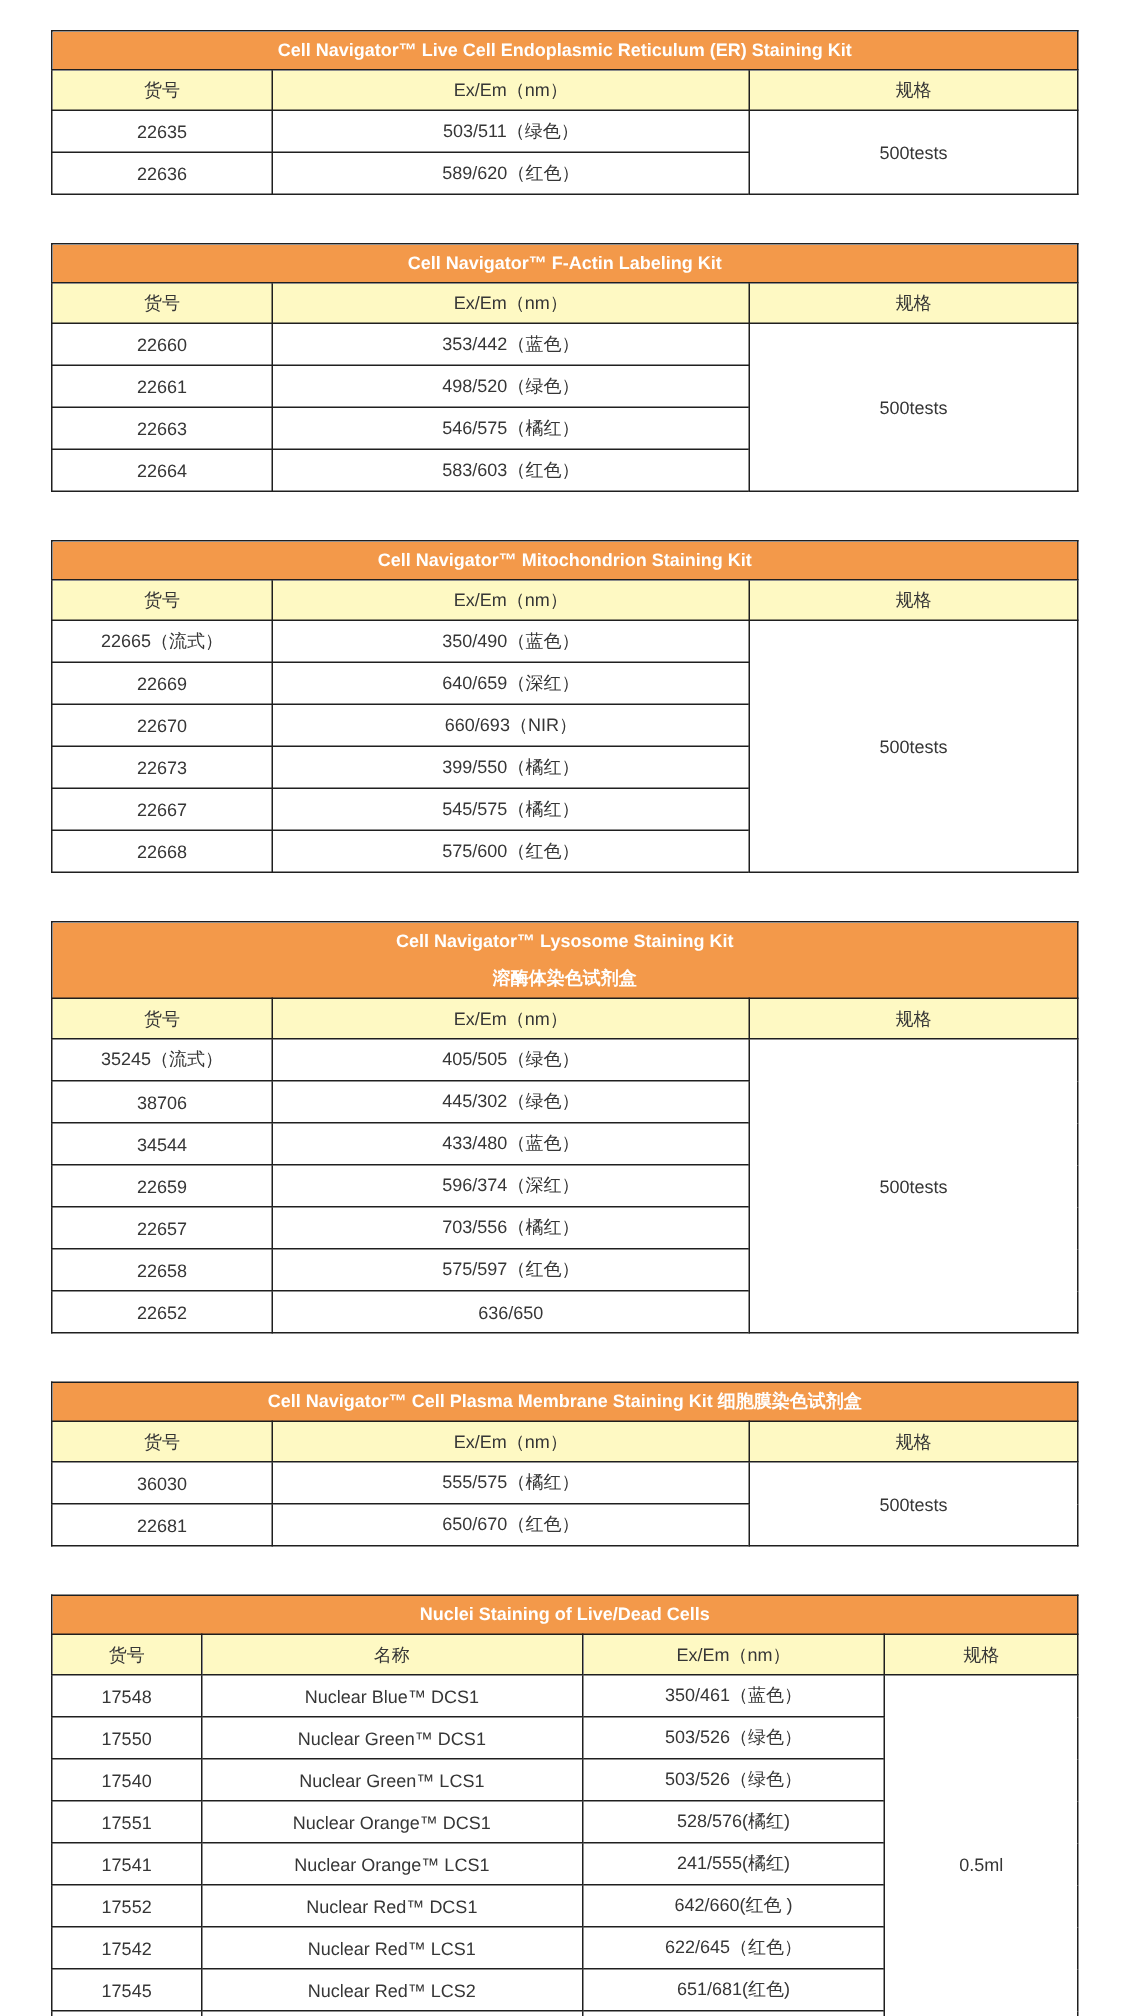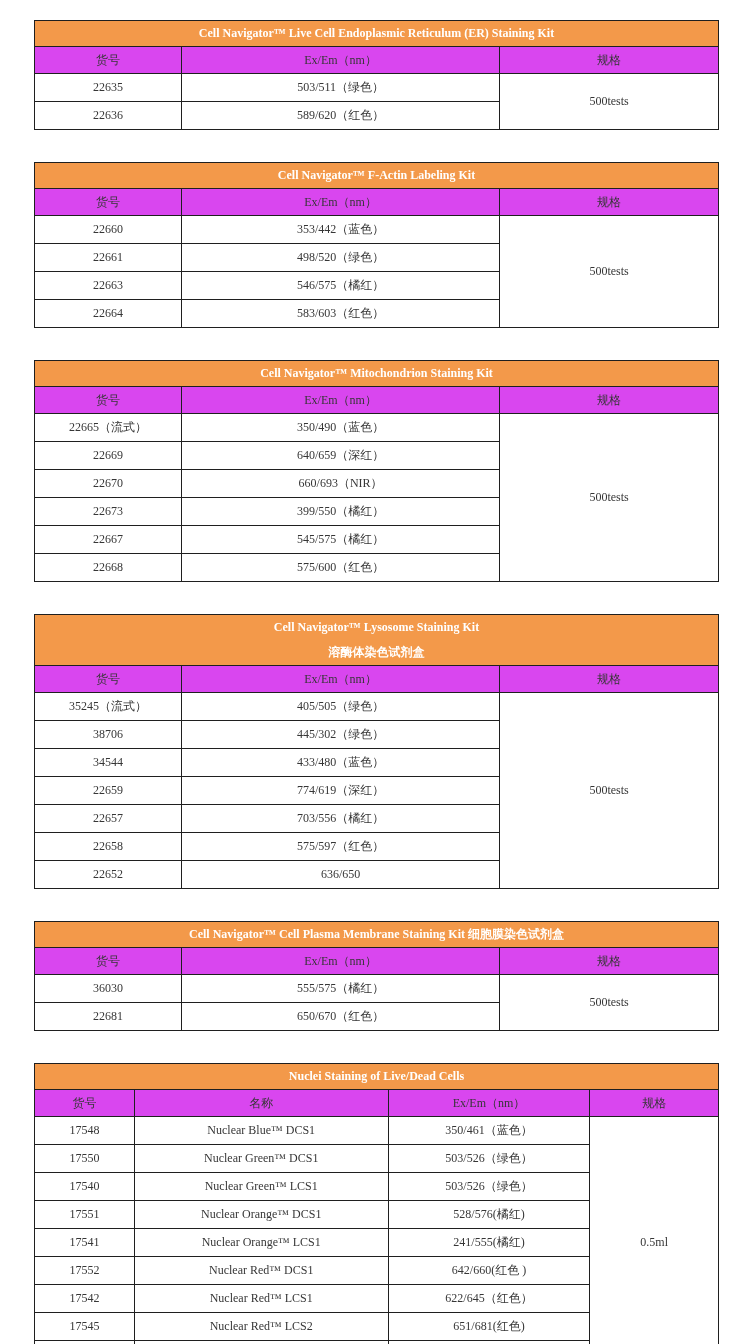--- a/index.html
+++ b/index.html
@@ -17,21 +17,20 @@
   .page {
     box-sizing: border-box;
     width: 753px;
     padding: 20px 34px 0 34px;
   }
   table.kit-table {
     width: 100%;
     border-collapse: collapse;
     table-layout: fixed;
     margin-bottom: 32px;
-    font-family: Liberation Serif, serif;
   }
   table.kit-table th,
   table.kit-table td {
     border: 1px solid #1f1f1f;
     font-size: 12px;
     font-weight: normal;
     text-align: center;
     vertical-align: middle;
     padding: 0;
     overflow: hidden;
@@ -42,21 +41,21 @@
     color: #ffffff;
     font-weight: bold;
     border: 1px solid #1f1f1f;
   }
   .title-line {
     line-height: 25px;
     height: 25px;
   }
   table.kit-table tr.cols-row th {
     height: 26px;
-    background: #d946ef;
+    background: #fef9c3;
     color: #363636;
   }
   table.kit-table tr.data-row td {
     height: 27px;
     background: #ffffff;
   }
   table.kit-table td.spec-cell {
     background: #ffffff;
   }
 </style>
@@ -206,21 +205,21 @@
         <tr class="data-row">
           <td>38706</td>
           <td>445/302（绿色）</td>
         </tr>
         <tr class="data-row">
           <td>34544</td>
           <td>433/480（蓝色）</td>
         </tr>
         <tr class="data-row">
           <td>22659</td>
-          <td>774/619（深红）</td>
+          <td>596/374（深红）</td>
         </tr>
         <tr class="data-row">
           <td>22657</td>
           <td>703/556（橘红）</td>
         </tr>
         <tr class="data-row">
           <td>22658</td>
           <td>575/597（红色）</td>
         </tr>
         <tr class="data-row">

